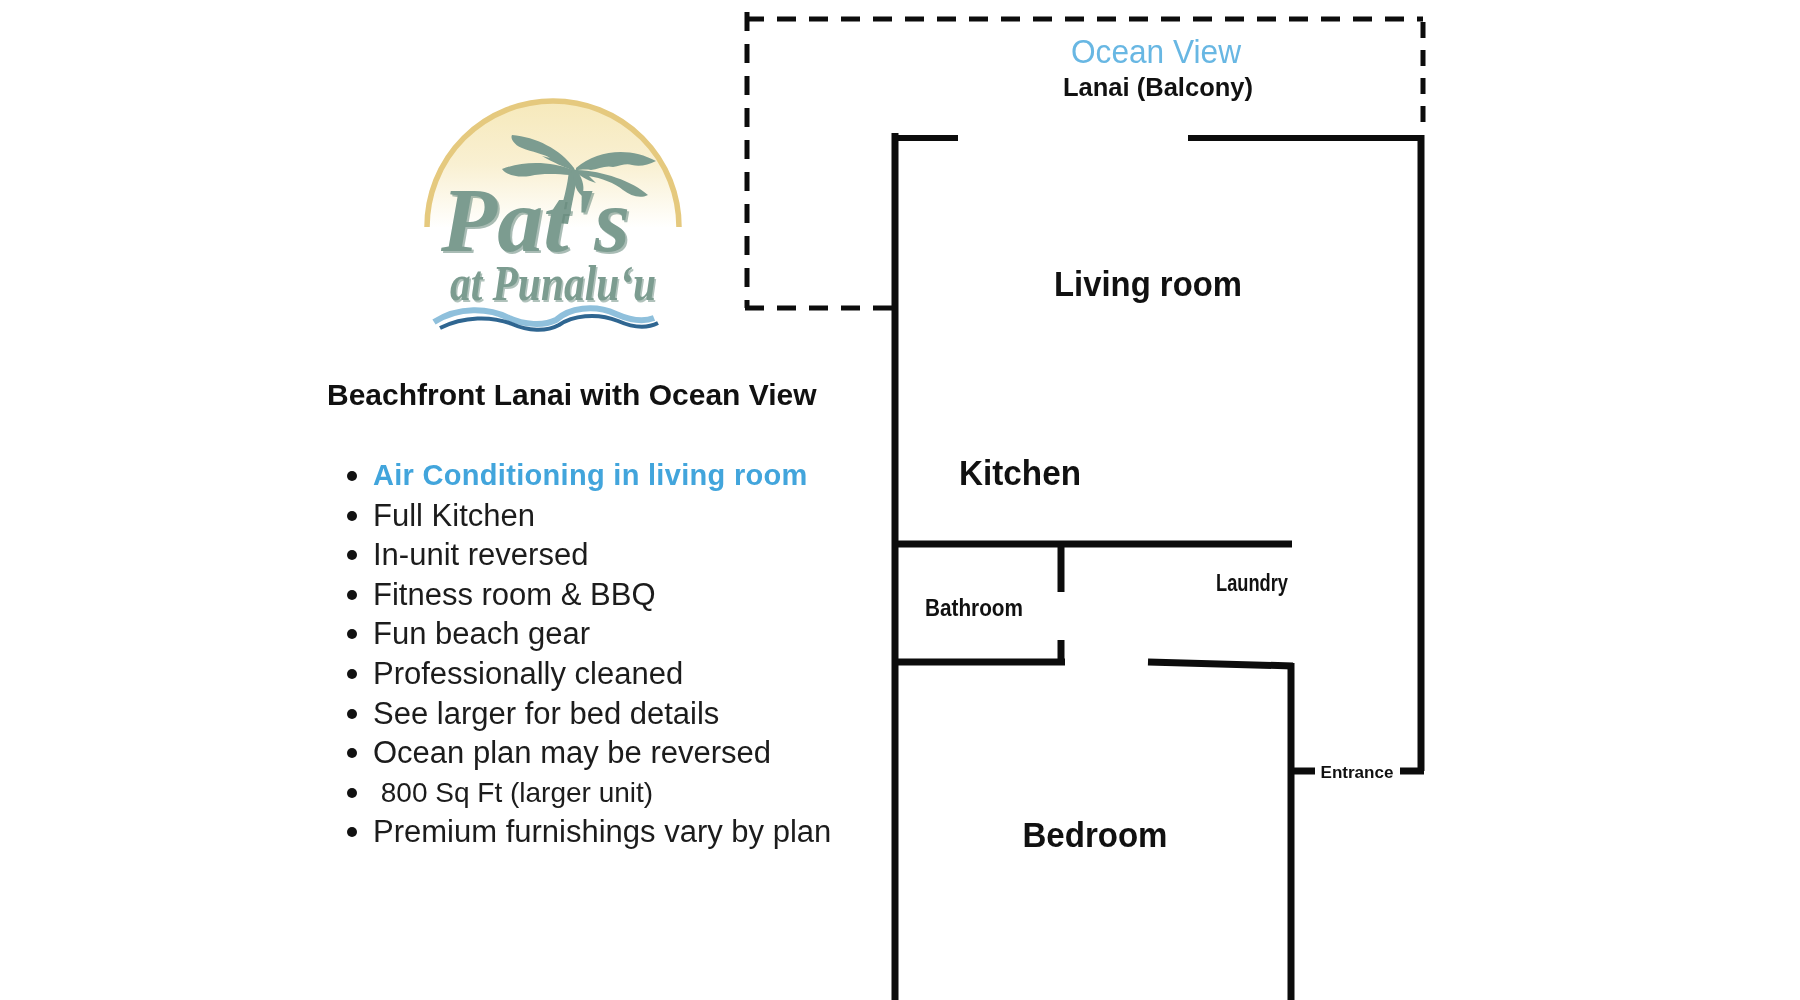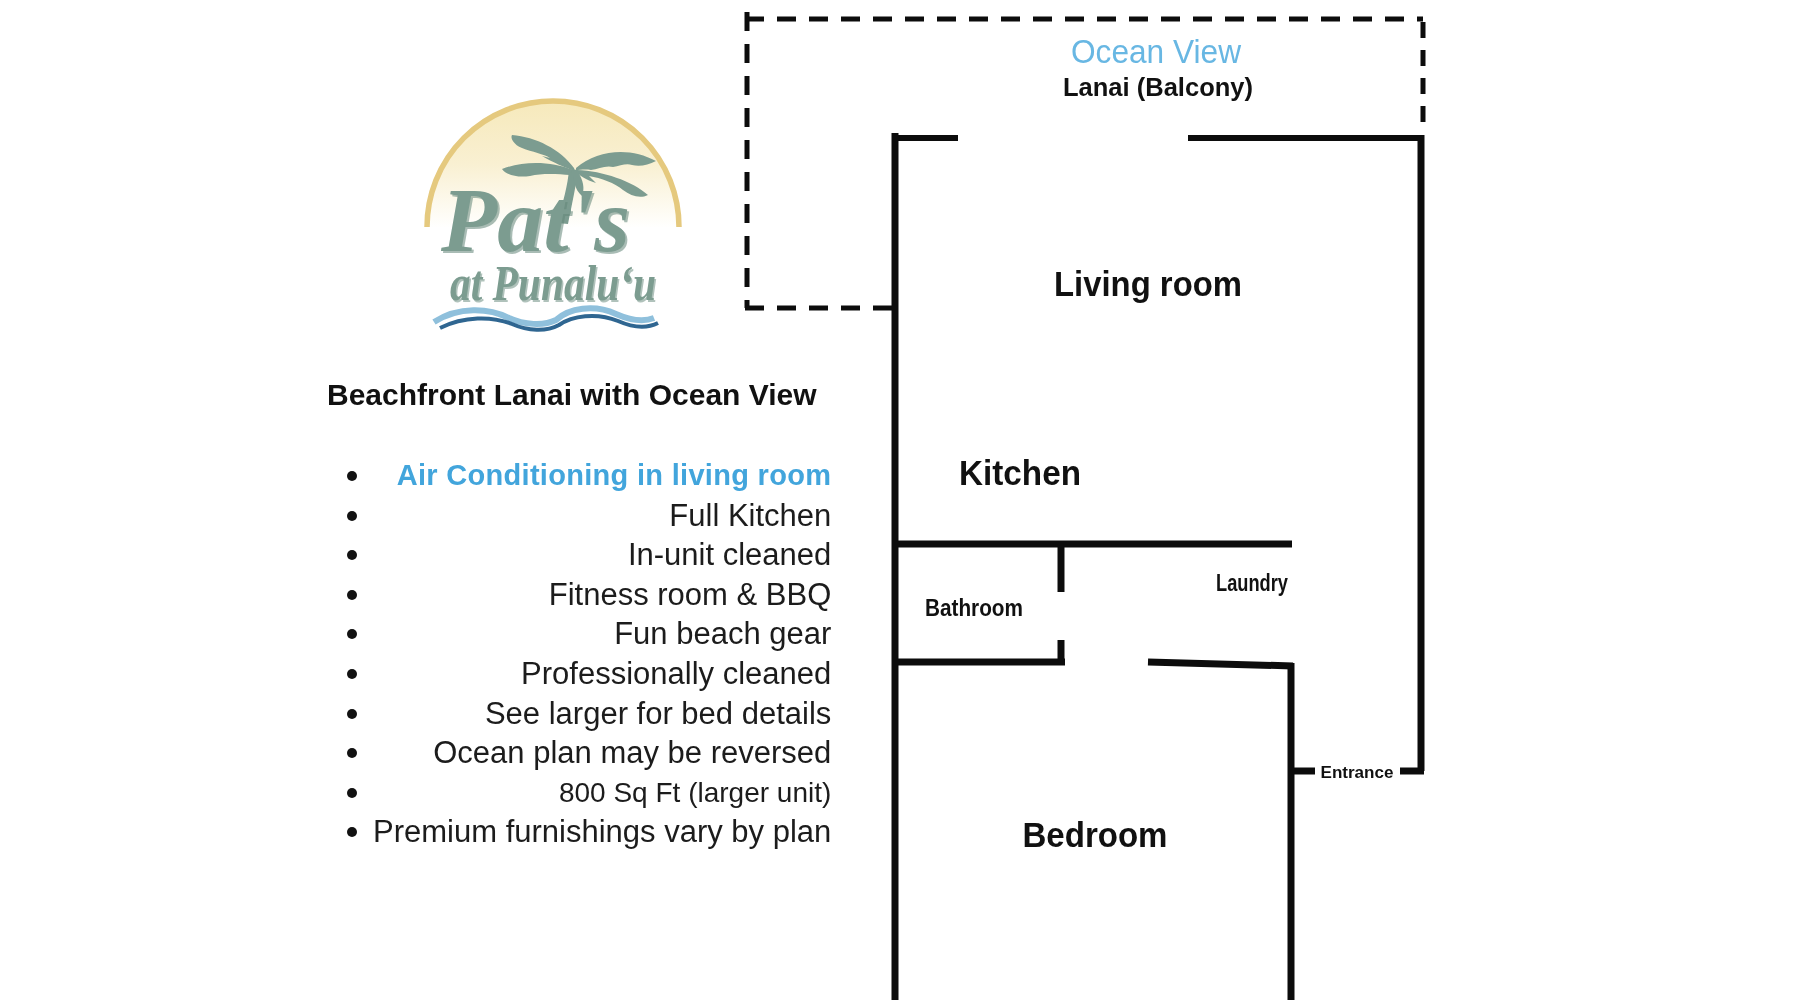--- a/index.html
+++ b/index.html
@@ -2,21 +2,21 @@
 <html><head>
 <meta charset="utf-8">
 <style>
   html,body{margin:0;padding:0;}
   .page{position:relative;width:1800px;height:1000px;background:#ffffff;overflow:hidden;
         font-family:"Liberation Sans", sans-serif;}
   .abs{position:absolute;}
   .heading{left:327px;top:378px;font-size:30px;font-weight:bold;color:#111;white-space:nowrap;}
   .list{left:340px;top:456px;}
   .li{position:relative;height:39.6px;line-height:39.6px;font-size:31px;color:#1c1c1c;
-      padding-left:33px;white-space:nowrap;text-align:right;}
+      padding-left:33px;white-space:nowrap;}
   .li::before{content:"";position:absolute;left:7px;top:15px;width:10px;height:10px;
       border-radius:50%;background:#111;}
   .li.blue{color:#42a5dc;font-weight:bold;font-size:29px;}
 </style>
 </head>
 <body>
 <div class="page">
 
   <div class="abs" style="left:404px;top:90px;width:300px;height:250px;">
     <svg width="300" height="250" viewBox="0 0 300 250">
@@ -52,21 +52,21 @@
   </div>
 
   <div class="abs heading">Beachfront Lanai with Ocean View</div>
 
   <div class="abs list">
 
     <div class="li blue" style="letter-spacing:0.3px;">Air Conditioning in living room</div>
 
     <div class="li">Full Kitchen</div>
 
-    <div class="li">In-unit cleaned</div>
+    <div class="li">In-unit reversed</div>
 
     <div class="li">Fitness room &amp; BBQ</div>
 
     <div class="li">Fun beach gear</div>
 
     <div class="li">Professionally cleaned</div>
 
     <div class="li">See larger for bed details</div>
 
     <div class="li">Ocean plan may be reversed</div>

